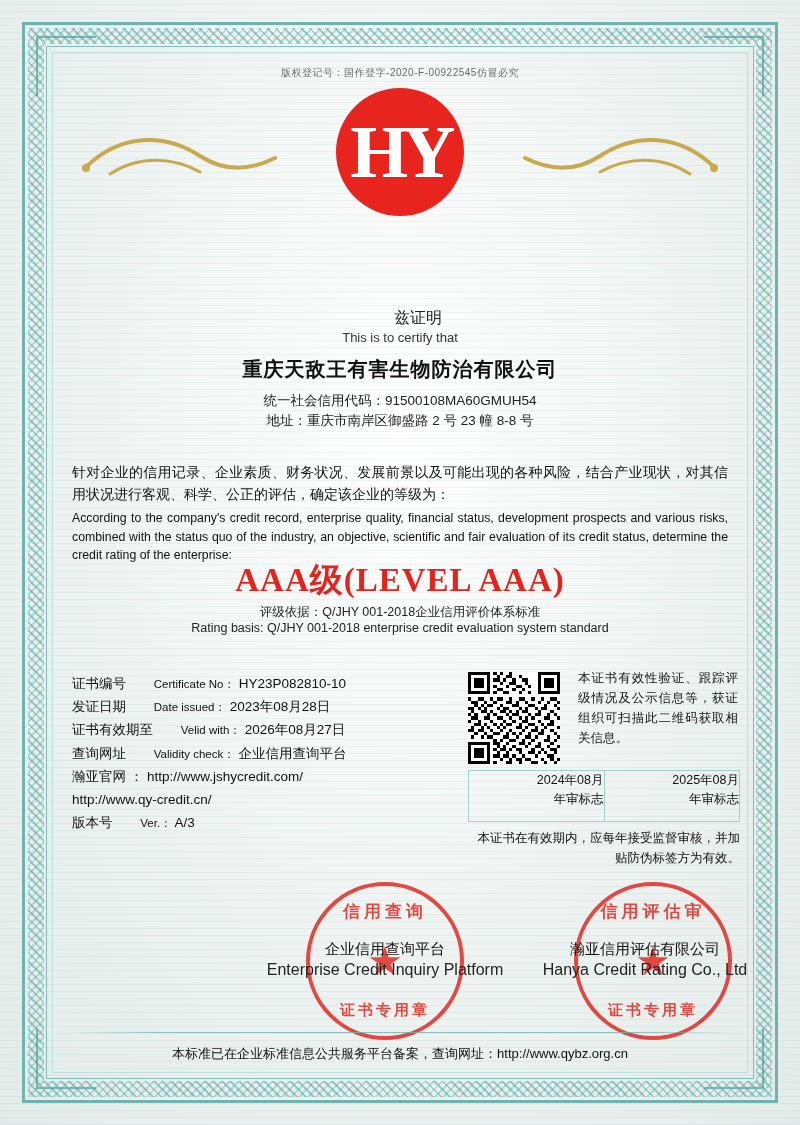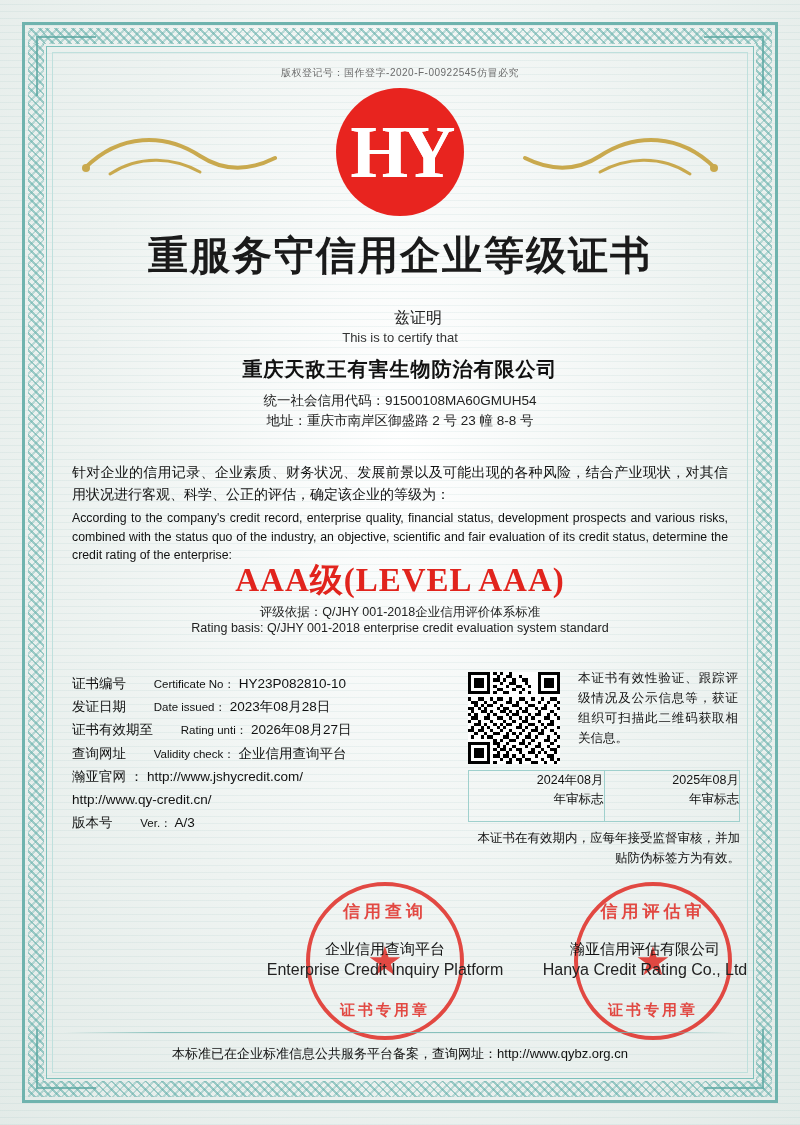--- a/index.html
+++ b/index.html
@@ -226,21 +226,20 @@
     <svg class="flourish right" viewBox="0 0 230 60">
       <path d="M225,40 C190,5 145,5 110,28 C90,41 65,45 35,30" fill="none" stroke="#c9a94e" stroke-width="4" stroke-linecap="round"></path>
       <path d="M200,46 C170,26 135,30 110,44" fill="none" stroke="#c9a94e" stroke-width="3" stroke-linecap="round"></path>
       <circle cx="224" cy="40" r="4" fill="#c9a94e"></circle>
     </svg>
     <div class="logo-circle">
       <span class="logo-letter">HY</span>
     </div>
   </div>
 
-  <div class="title-cn">重服务守信用企业等级证书</div>
 
   <div class="certify-cn">兹证明</div>
   <div class="certify-en">This is to certify that</div>
 
   <div class="company">重庆天敌王有害生物防治有限公司</div>
   <div class="credit-code">
     <span>统一社会信用代码：</span><span>91500108MA60GMUH54</span>
   </div>
   <div class="address">
     <span>地址：</span><span>重庆市南岸区御盛路 2 号 23 幢 8-8 号</span>
@@ -261,21 +260,21 @@
       <span class="lbl-en">Certificate No：</span>
       <span class="val">HY23P082810-10</span>
     </div>
     <div class="row">
       <span>发证日期</span>
       <span class="lbl-en">Date issued：</span>
       <span class="val">2023年08月28日</span>
     </div>
     <div class="row">
       <span>证书有效期至</span>
-      <span class="lbl-en">Rating unti：</span>
+      <span class="lbl-en">Velid with：</span>
       <span class="val">2026年08月27日</span>
     </div>
     <div class="row">
       <span>查询网址</span>
       <span class="lbl-en">Validity check：</span>
       <span class="val">企业信用查询平台</span>
     </div>
     <div class="row">
       <span>瀚亚官网</span>
       <span>：</span>

